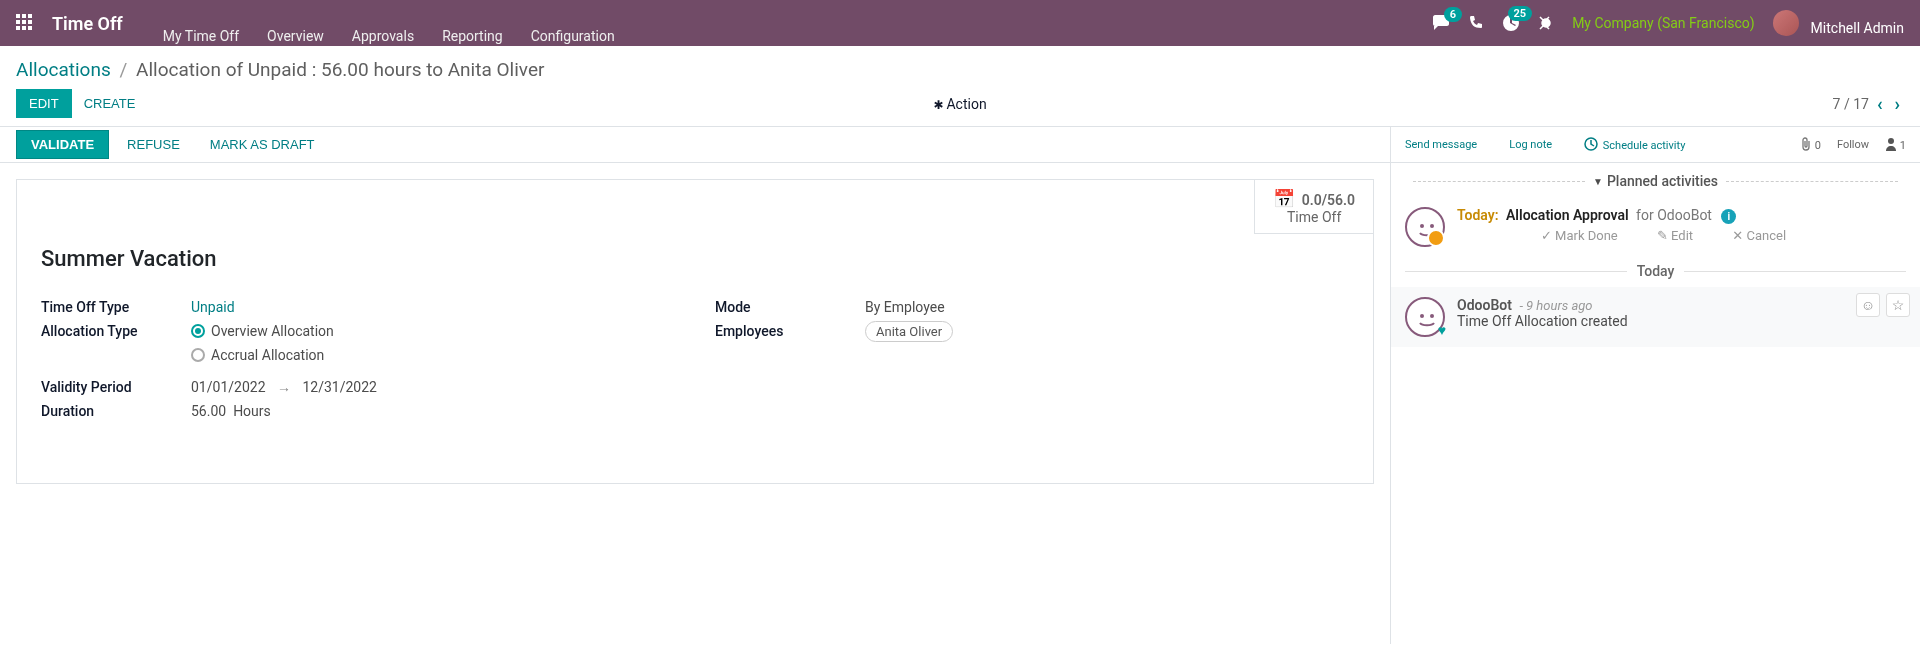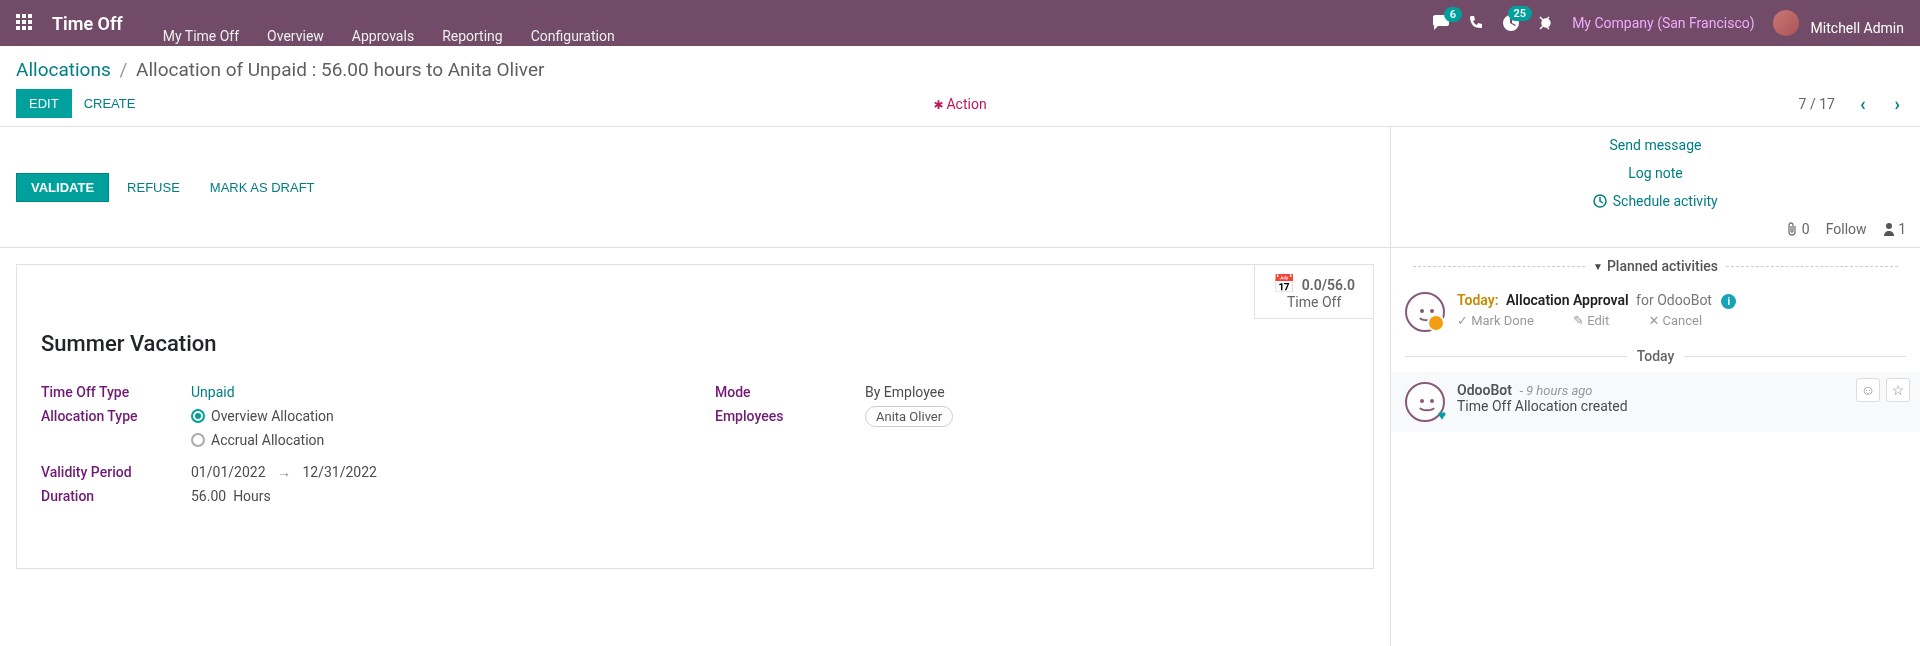--- a/index.html
+++ b/index.html
@@ -21,23 +21,23 @@
   
   
   .control-bar { padding: 12px 16px 8px; }
   .breadcrumb { font-size: 19px; color:#5f5f5f; margin-bottom:8px;}
   .breadcrumb a { color: #017e84; text-decoration:none; cursor:pointer;}
   .breadcrumb .sep { color:#999; margin:0 4px;}
   .btn-row { display:flex; align-items:center; }
   .btn { padding: 6px 12px; font-size:13px; border:none; cursor:pointer; font-weight:500;}
   .btn-primary { background:#00A09D; color:#fff; border:1px solid #00A09D;}
   .btn-link { background:none; color:#017e84; font-weight:500;}
-  .action-center { position:absolute; left:50%; transform:translateX(-50%); color:#be185d; cursor:pointer; font-size:14px;}
+  .action-center { position:absolute; left:50%; transform:translateX(-50%); color:#0f172a; cursor:pointer; font-size:14px;}
   .gear { font-size:12px; margin-right:3px;}
-  .pager { margin-left:auto; display:flex; align-items:center; gap:21px; color:#666;}
+  .pager { margin-left:auto; display:flex; align-items:center; gap:4px; color:#666;}
   .pager-arrow { color:#017e84; cursor:pointer; font-size:18px; font-weight:bold; padding:0 4px;}
   
   
   .status-area { display:flex; border-top:1px solid #dee2e6; border-bottom:1px solid #dee2e6;}
   .status-left { flex:1; display:flex; align-items:center; padding:2px 16px; gap:6px;}
   .btn-validate { background:#00A09D; color:#fff; border:1px solid #008784; padding:6px 14px; font-weight:600; font-size:13px;}
   .btn-status-link { background:none; border:none; color:#017e84; padding:6px 12px; font-size:13px; font-weight:500; cursor:pointer;}
   .status-flow { margin-left:auto; display:flex; align-items:center; height:42px;}
   .flow-step { padding:0 18px; font-size:12px; font-weight:600; color:#888; height:42px; display:flex; align-items:center; position:relative;}
   .flow-step.active { background:#714B67; color:#fff;}
@@ -50,49 +50,49 @@
   
   
   .sheet { border:1px solid #dee2e6; background:#fff; position:relative;}
   .stat-box { position:absolute; top:0; right:0; border-left:1px solid #dee2e6; border-bottom:1px solid #dee2e6; padding:8px 18px; text-align:center; cursor:pointer; color:#666;}
   .stat-box .cal-icon { color:#888; font-size:18px; margin-right:6px;}
   .stat-box .num { font-weight:600;}
   .sheet-body { padding:24px 24px 60px;}
   .record-title { font-size:22px; font-weight:500; color:#212529; margin:42px 0 24px;}
   .form-grid { display:grid; grid-template-columns: 1fr 1fr; gap:8px 40px;}
   .field-row { display:flex; align-items:baseline; padding:4px 0;}
-  .field-label { width:150px; color:#701a75; font-weight:500; font-size:14px;}
+  .field-label { width:150px; color:#0f172a; font-weight:500; font-size:14px;}
   .field-value { color:#4c4c4c;}
   .field-value.link { color:#017e84; cursor:pointer;}
   .radio-item { display:flex; align-items:center; gap:6px; margin-bottom:8px;}
   .radio { width:14px; height:14px; border:2px solid #00A09D; border-radius:50%; display:inline-flex; align-items:center; justify-content:center;}
   .radio.checked::after { content:""; width:6px; height:6px; background:#00A09D; border-radius:50%;}
   .radio.unchecked { border-color:#aaa;}
   .tag { border:1px solid #ccc; border-radius:12px; padding:2px 10px; font-size:13px; color:#555;text-align:right;}
   .arrow-sep { margin:0 8px; color:#888;}
   
   
-  .chatter-top { display:flex; align-items:center; padding:10px 14px; gap:12px; font-size:14px;flex-direction:column;}
+  .chatter-top { display:flex; align-items:center; padding:10px 14px; gap:32px; font-size:11px;}
   .chatter-link { color:#017e84; cursor:pointer;}
   .chatter-top-right { margin-left:auto; display:flex; align-items:center; gap:16px; color:#666;}
   .section-header { display:flex; align-items:center; justify-content:center; padding:10px 14px; position:relative;}
   .section-header::before, .section-header::after { content:""; flex:1; border-top:1px dashed #ccc; margin:0 8px;}
   .section-title { font-size:14px; color:#555; font-weight:500;}
   .caret { font-size:10px; margin-right:4px;}
   .activity { display:flex; gap:12px; padding:8px 14px;}
   .activity-avatar { width:40px; height:40px; border-radius:50%; background:#fff; border:2px solid #875A7B; position:relative; flex-shrink:0;}
   .activity-avatar .dot { position:absolute; bottom:-2px; right:-2px; width:18px; height:18px; background:#F29D12; border-radius:50%; border:2px solid #fff;}
   .activity-body { flex:1;}
   .activity-line1 { margin-bottom:4px;}
   .today-tag { color:#C78A04; font-weight:600;}
   .act-title { font-weight:600; color:#222; margin-left:4px;}
   .for-who { color:#777; margin-left:4px;}
   .info-icon { display:inline-flex; width:15px; height:15px; border-radius:50%; background:#17a2b8; color:#fff; font-size:10px; font-weight:bold; align-items:center; justify-content:center; margin-left:6px; font-style:normal;}
   .activity-desc { color:#555; margin-bottom:6px;}
-  .activity-actions { color:#999; font-size:13px;}
+  .activity-actions { color:#999; font-size:13px;text-align:center;}
   .activity-actions span { margin-right:18px; cursor:pointer;}
   .day-sep { text-align:center; padding:8px 0; position:relative; color:#666; font-size:14px; font-weight:500;}
   .day-sep::before, .day-sep::after { content:""; position:absolute; top:50%; width:42%; border-top:1px solid #e0e0e0;}
   .day-sep::before { left:14px;} .day-sep::after { right:14px;}
   .message { display:flex; gap:12px; padding:10px 14px; background:#f8f9fa; position:relative;}
   .msg-avatar { width:40px; height:40px; border-radius:50%; background:#fff; border:2px solid #875A7B; position:relative; flex-shrink:0;}
   .msg-avatar .heart { position:absolute; bottom:-3px; right:-3px; color:#00A09D; font-size:14px;}
   .msg-body .author { font-weight:600; color:#555;}
   .msg-body .time { color:#999; font-style:italic; margin-left:4px; font-size:13px;}
   .msg-actions { position:absolute; top:6px; right:10px; display:flex; gap:6px;}
@@ -140,21 +140,21 @@
       <svg width="18" height="18" viewBox="0 0 18 18">
           <path fill="#fff" d="M9 1a8 8 0 100 16A8 8 0 009 1zm1 3v5l4 2-1 1-5-3V4h2z"></path>
         </svg>
       <span class="badge">25</span>
     </div>
     <div class="icon-btn">
       <svg width="16" height="16" viewBox="0 0 16 16">
           <path fill="#fff" d="M2 2l3 3m6-3l-3 3m-6 9l3-3m6 3l-3-3M8 4a4 4 0 100 8 4 4 0 000-8z" stroke="#fff" stroke-width="1.5"></path>
         </svg>
     </div>
-    <div style="color:#f0abfc; cursor:pointer;">My Company (San Francisco)</div>
+    <div style="color:#84cc16; cursor:pointer;">My Company (San Francisco)</div>
     <div class="user">
       <span class="avatar"></span>
       <span>Mitchell Admin</span>
     </div>
   </div>
 </div>
 
 <div class="control-bar">
   <div class="breadcrumb">
     <a>Allocations</a>

